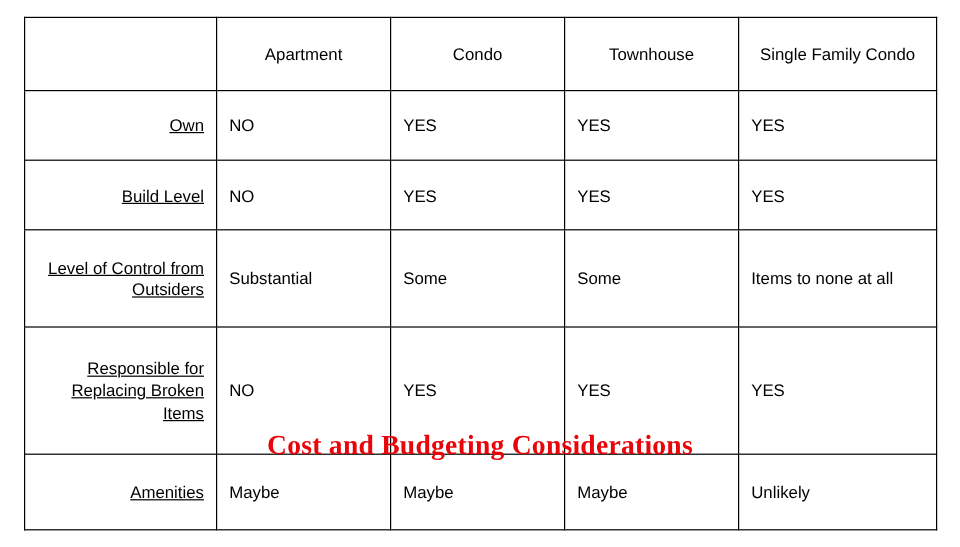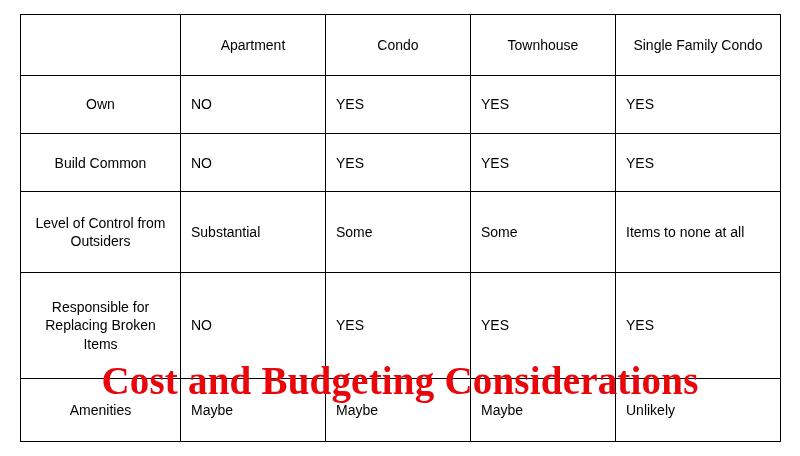--- a/index.html
+++ b/index.html
@@ -36,21 +36,22 @@
   table.compare td, table.compare th {
     border: 1px solid #000000;
     font-weight: normal;
     font-size: 14px;
     color: #000000;
     padding: 6px 10px;
     vertical-align: middle;
     line-height: 1.32;
   }
   .rowlabel {
-    text-align: center;
+    text-align: right;
+    text-decoration: underline;
   }
   .cell {
     text-align: left;
   }
   .hdr {
     text-align: center;
     font-size: 14.5px;
   }
   .hdr-blank {
     border: 1px solid #000000;
@@ -65,21 +66,21 @@
 
   .overlay-title {
     position: absolute;
     left: 0;
     right: 0;
     top: 358px;
     text-align: center;
     color: #e8060b;
     font-family: "Liberation Serif", serif;
     font-weight: bold;
-    font-size: 39px;
+    font-size: 23px;
     letter-spacing: 0.2px;
     white-space: nowrap;
     pointer-events: none;
   }
 </style>
 </head>
 <body>
 
 <div class="sheet">
   <table class="compare">
@@ -99,21 +100,21 @@
         <td class="hdr">Single Family Condo</td>
       </tr>
       <tr class="r-0">
         <td class="rowlabel">Own</td>
         <td class="cell">NO</td>
         <td class="cell">YES</td>
         <td class="cell">YES</td>
         <td class="cell">YES</td>
       </tr>
       <tr class="r-1">
-        <td class="rowlabel">Build Common</td>
+        <td class="rowlabel">Build Level</td>
         <td class="cell">NO</td>
         <td class="cell">YES</td>
         <td class="cell">YES</td>
         <td class="cell">YES</td>
       </tr>
       <tr class="r-2">
         <td class="rowlabel">Level of Control from Outsiders</td>
         <td class="cell">Substantial</td>
         <td class="cell">Some</td>
         <td class="cell">Some</td>

